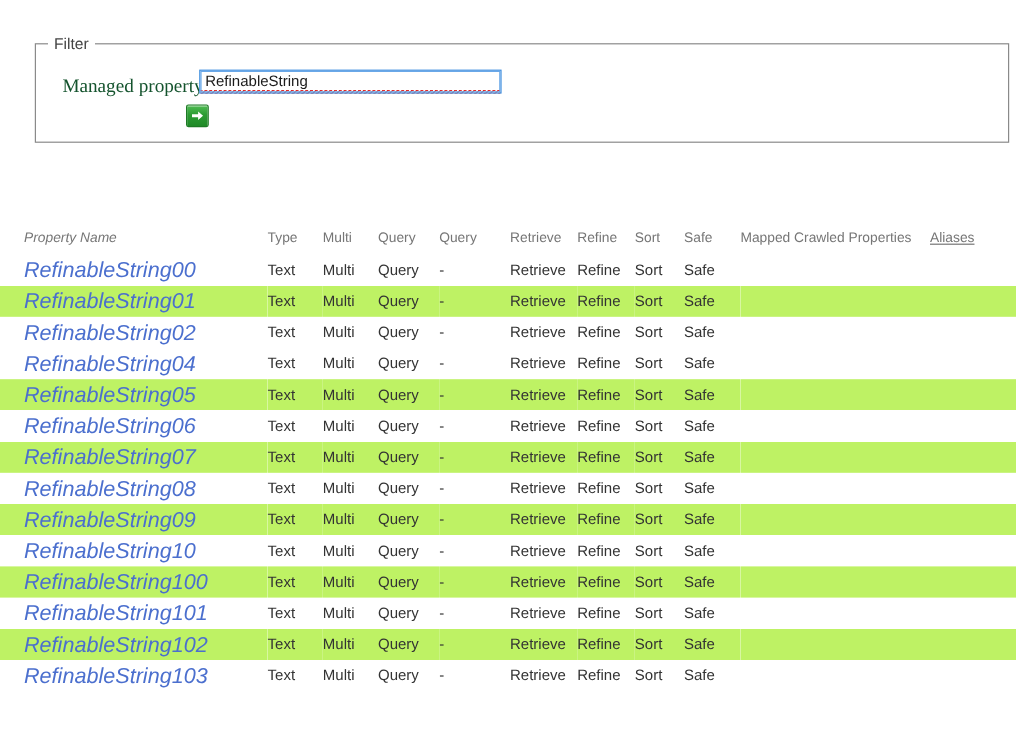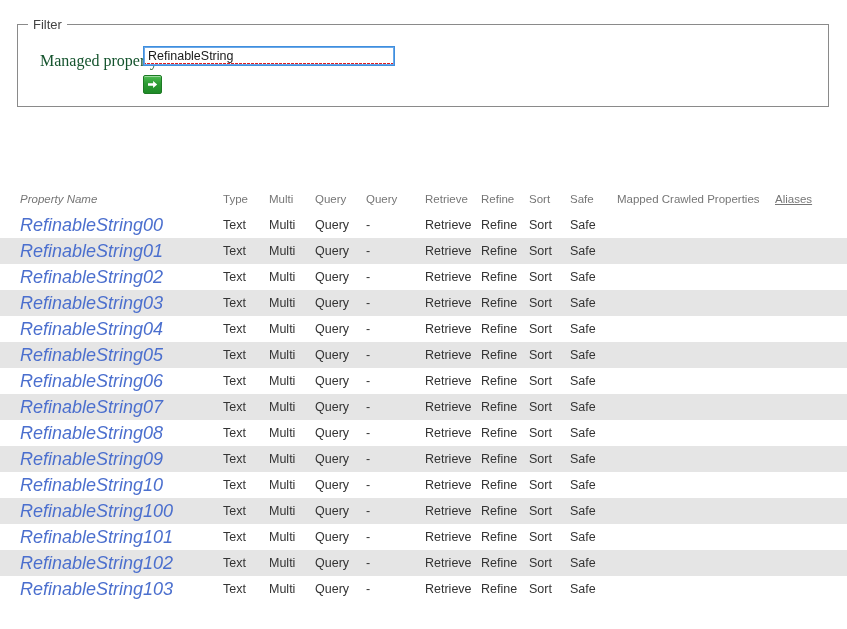--- a/index.html
+++ b/index.html
@@ -19,21 +19,21 @@
 
   
   .filter-fieldset {
     position: absolute;
     left: 13px;
     top: 13px;
     width: 810px;
     height: 88px;
     border: 1px solid #8a8a8a;
     border-radius: 0;
-    margin: 4px;
+    margin: 16px;
     padding: 0;
   }
   .filter-legend {
     margin-left: 10px;
     padding: 0 5px;
     font-size: 13px;
     color: #444444;
     font-family: "Liberation Sans", sans-serif;
   }
   .filter-body {
@@ -45,21 +45,21 @@
     position: absolute;
     left: 22px;
     top: 20px;
     font-size: 16px;
     color: #14532d;
     white-space: nowrap;
     font-family: Liberation Serif, serif;
   }
   .managed-prop-input {
     position: absolute;
-    left: 125px;
+    left: 136px;
     top: 14px;
     width: 252px;
     height: 20px;
     box-sizing: border-box;
     border: 1px solid #3f8ede;
     outline: 1px solid #6aa8e8;
     outline-offset: -2px;
     background: #ffffff;
     font-family: "Liberation Sans", sans-serif;
     font-size: 12.5px;
@@ -115,21 +115,21 @@
   .results-table thead th {
     height: 26px;
     color: #767676;
     font-size: 11.5px;
     font-weight: normal;
   }
   .results-table tbody tr {
     height: 26px;
   }
   .results-table tbody tr.alt {
-    background: #e5e5e5;
+    background: #bef264;
     padding-left: 20px;
   }
   .results-table tbody td {
     height: 26px;
     color: #333333;
     font-size: 12.5px;
   }
   
   .col-name    { width: 203px; padding-left: 20px !important; font-style: italic; }
   .col-type    { width: 46px; }
@@ -220,33 +220,20 @@
         <td class="col-multi">Multi</td>
         <td class="col-query">Query</td>
         <td class="col-search dash">-</td>
         <td class="col-retrieve">Retrieve</td>
         <td class="col-refine">Refine</td>
         <td class="col-sort">Sort</td>
         <td class="col-safe">Safe</td>
         <td class="col-mapped"></td>
         <td class="col-aliases"></td>
       </tr>
-      <tr class="alt">
-        <td class="col-name"><a class="prop-link">RefinableString03</a></td>
-        <td class="col-type">Text</td>
-        <td class="col-multi">Multi</td>
-        <td class="col-query">Query</td>
-        <td class="col-search dash">-</td>
-        <td class="col-retrieve">Retrieve</td>
-        <td class="col-refine">Refine</td>
-        <td class="col-sort">Sort</td>
-        <td class="col-safe">Safe</td>
-        <td class="col-mapped"></td>
-        <td class="col-aliases"></td>
-      </tr>
       <tr>
         <td class="col-name"><a class="prop-link">RefinableString04</a></td>
         <td class="col-type">Text</td>
         <td class="col-multi">Multi</td>
         <td class="col-query">Query</td>
         <td class="col-search dash">-</td>
         <td class="col-retrieve">Retrieve</td>
         <td class="col-refine">Refine</td>
         <td class="col-sort">Sort</td>
         <td class="col-safe">Safe</td>

